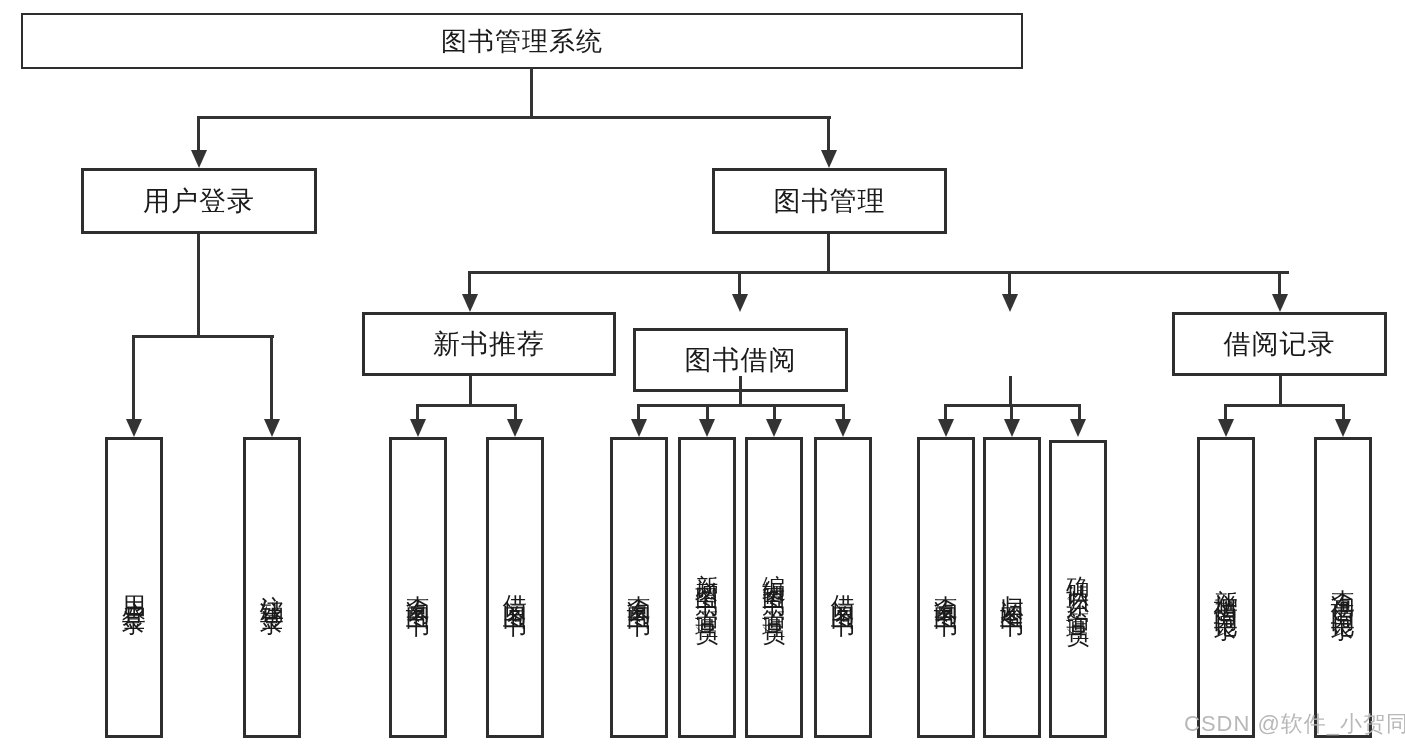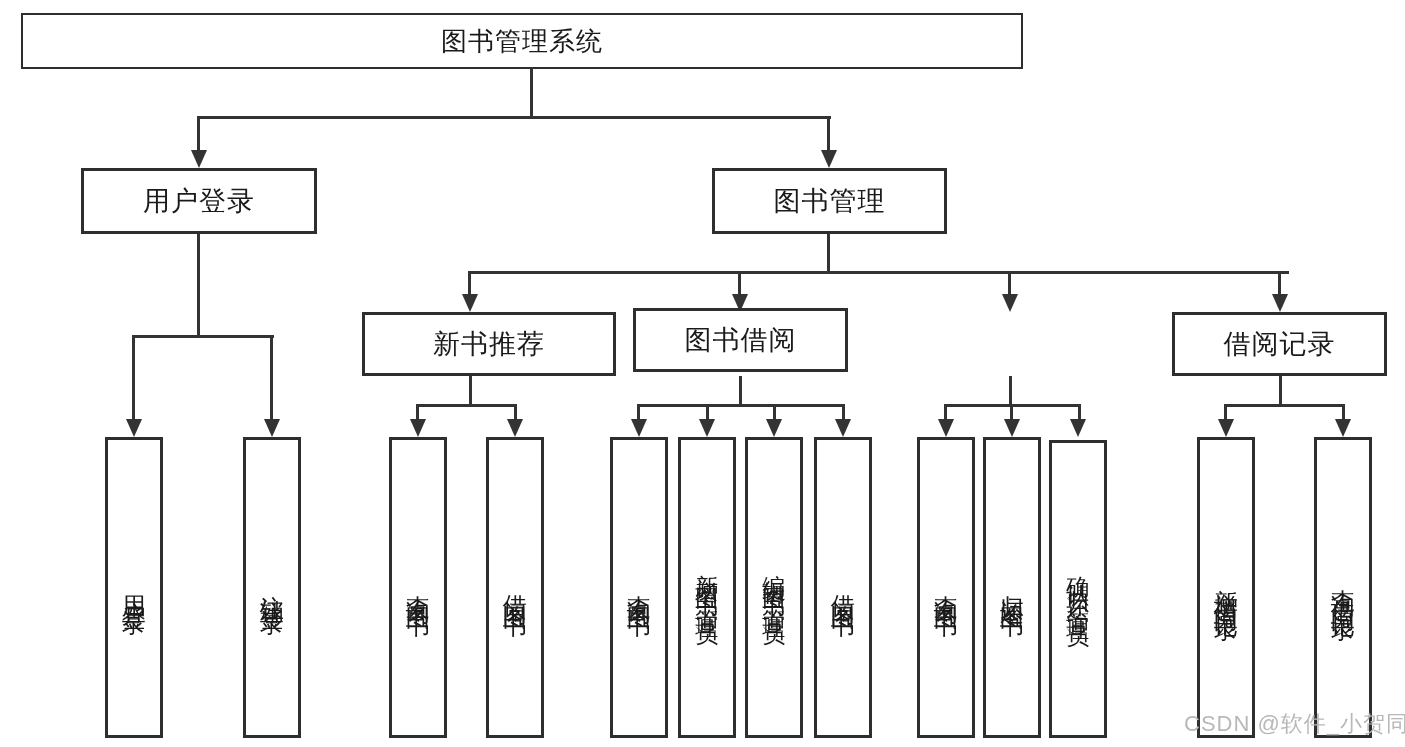--- a/index.html
+++ b/index.html
@@ -58,21 +58,21 @@
   <div class="ln" style="left:468px;top:271px;width:3px;height:25px;"></div>
   <div class="arr" style="left:462px;top:294px;"></div>
   <div class="ln" style="left:738px;top:271px;width:3px;height:25px;"></div>
   <div class="arr" style="left:732px;top:294px;"></div>
   <div class="ln" style="left:1008px;top:271px;width:3px;height:25px;"></div>
   <div class="arr" style="left:1002px;top:294px;"></div>
   <div class="ln" style="left:1278px;top:271px;width:3px;height:25px;"></div>
   <div class="arr" style="left:1272px;top:294px;"></div>
 
   <div class="box" style="left:362px;top:312px;width:254px;height:64px;">新书推荐</div>
-  <div class="box" style="left:633px;top:308px;width:215px;height:64px;">图书借阅</div>
+  <div class="box" style="left:633px;top:328px;width:215px;height:64px;">图书借阅</div>
   <div class="box" style="left:1172px;top:312px;width:215px;height:64px;font-family:Liberation Serif, serif;">借阅记录</div>
 
   <div class="ln" style="left:469px;top:376px;width:3px;height:31px;"></div>
   <div class="ln" style="left:416px;top:404px;width:101px;height:3px;"></div>
   <div class="ln" style="left:416px;top:404px;width:3px;height:17px;"></div>
   <div class="arr" style="left:410px;top:419px;"></div>
   <div class="ln" style="left:514px;top:404px;width:3px;height:17px;"></div>
   <div class="arr" style="left:507px;top:419px;"></div>
 
   <div class="ln" style="left:739px;top:376px;width:3px;height:31px;"></div>

